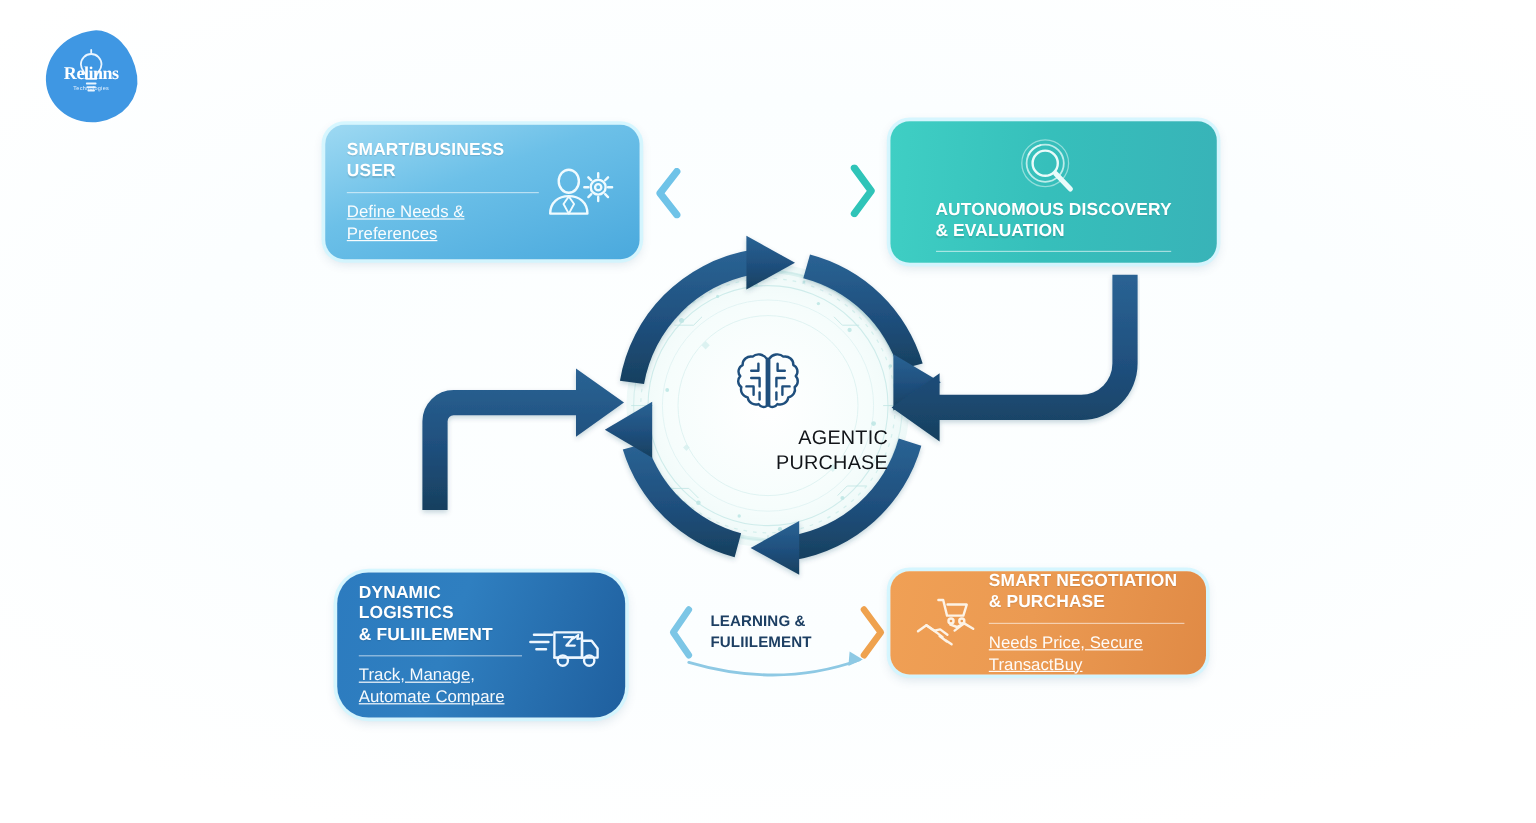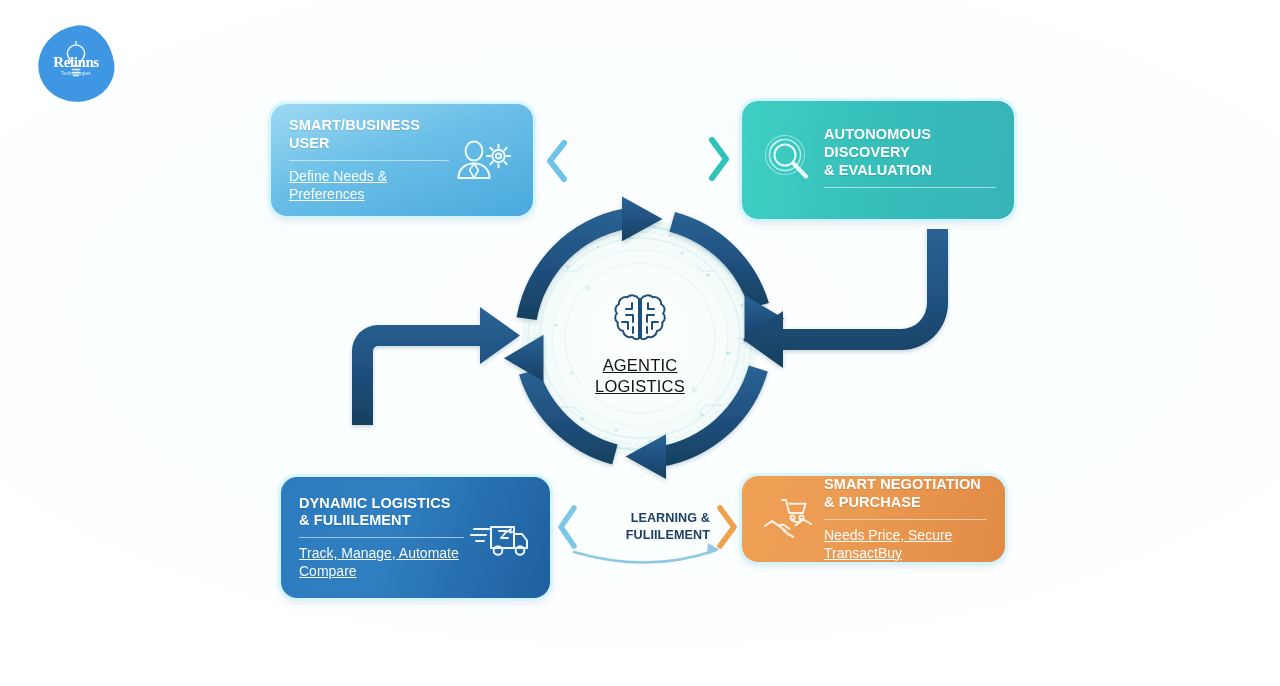--- a/index.html
+++ b/index.html
@@ -77,54 +77,55 @@
 
   #card-goals {
     left: 271px; top: 104px; width: 262px; height: 112px;
     background: linear-gradient(160deg, #9ed9f2 0%, #6cc0e8 42%, #4aa9dd 100%);
   }
   #card-goals .iconbox { width: 62px; margin-left: 4px; }
 
   #card-discovery {
     left: 742px; top: 101px; width: 272px; height: 118px;
     background: linear-gradient(95deg, #3fcfc4 0%, #36bfbb 48%, #38b3b8 100%);
-    flex-direction: row;
+    flex-direction: column;
   }
   #card-discovery .iconbox { width: 58px; margin-right: 6px; }
 
   #card-logistics {
-    left: 281px; top: 477px; width: 269px; height: 121px;
+    left: 281px; top: 477px; width: 240px; height: 121px;
     background: linear-gradient(110deg, #2c7bbf 0%, #2f7fc0 40%, #1f5f9e 100%);
+    border-radius: 26px;
   }
   #card-logistics .iconbox { width: 64px; margin-left: 4px; }
 
   #card-negotiation {
     left: 742px; top: 476px; width: 263px; height: 86px;
     background: linear-gradient(105deg, #f0a055 0%, #eb9a52 45%, #e08a45 100%);
   }
   #card-negotiation .iconbox { width: 56px; margin-right: 8px; }
 
   
   .chev { position: absolute; }
   #chev-left-top  { left: 545px; top: 140px; }
   #chev-right-top { left: 706px; top: 137px; }
 
   
   #ring-svg { position: absolute; left: 330px; top: 175px; }
   #center-label {
     position: absolute; left: 540px; top: 355px; width: 200px;
-    text-align: center; color: #111418;
-    font-size: 16.5px; line-height: 1.30; letter-spacing: 0.2px; text-decoration: underline;
+    text-align: right; color: #111418;
+    font-size: 16.5px; line-height: 1.30; letter-spacing: 0.2px;
   }
 
   
   #learn-wrap { position: absolute; left: 556px; top: 500px; width: 186px; height: 70px; }
   #learn-text {
     position: absolute; left: 36px; top: 10px; width: 118px;
-    text-align: right;
+    text-align: left;
     font-size: 12.6px; font-weight: bold; line-height: 1.34;
     color: #1d3f63; letter-spacing: 0.1px;
   }
 </style>
 </head>
 <body>
 
 <div id="stage">
 
   <div id="logo">
@@ -274,21 +275,21 @@
                L150 201
                L48 201
                a5 5 0 0 0 -5 5
                L43 280
                Z" transform="translate(0,-30)"></path>
     </g>
   </svg>
 
   <div id="center-label">
     <div>AGENTIC</div>
-    <div>LOGISTICS</div>
+    <div>PURCHASE</div>
   </div>
 
   <svg style="position:absolute;left:608px;top:290px" width="64" height="58" viewBox="0 0 64 58">
     <g fill="none" stroke="#1f4f7d" stroke-width="2" stroke-linecap="round" stroke-linejoin="round">
       <path d="M31 9 c-2.6 -4 -8.4 -5 -11.8 -1.8 c-4.6 -0.8 -8.6 2.6 -8.3 7 c-3.6 1.6 -4.6 6.3 -2 9.2
                c-2.6 2.6 -2.2 7.2 0.9 9.2 c-1.2 3.8 1.3 7.9 5.3 8.5 c0.5 4.3 5 7.1 9.1 5.6
                c1.7 2.6 5.1 3.3 6.8 1.4 Z"></path>
       <path d="M33 9 c2.6 -4 8.4 -5 11.8 -1.8 c4.6 -0.8 8.6 2.6 8.3 7 c3.6 1.6 4.6 6.3 2 9.2
                c2.6 2.6 2.2 7.2 -0.9 9.2 c1.2 3.8 -1.3 7.9 -5.3 8.5 c-0.5 4.3 -5 7.1 -9.1 5.6
                c-1.7 2.6 -5.1 3.3 -6.8 1.4 Z"></path>

